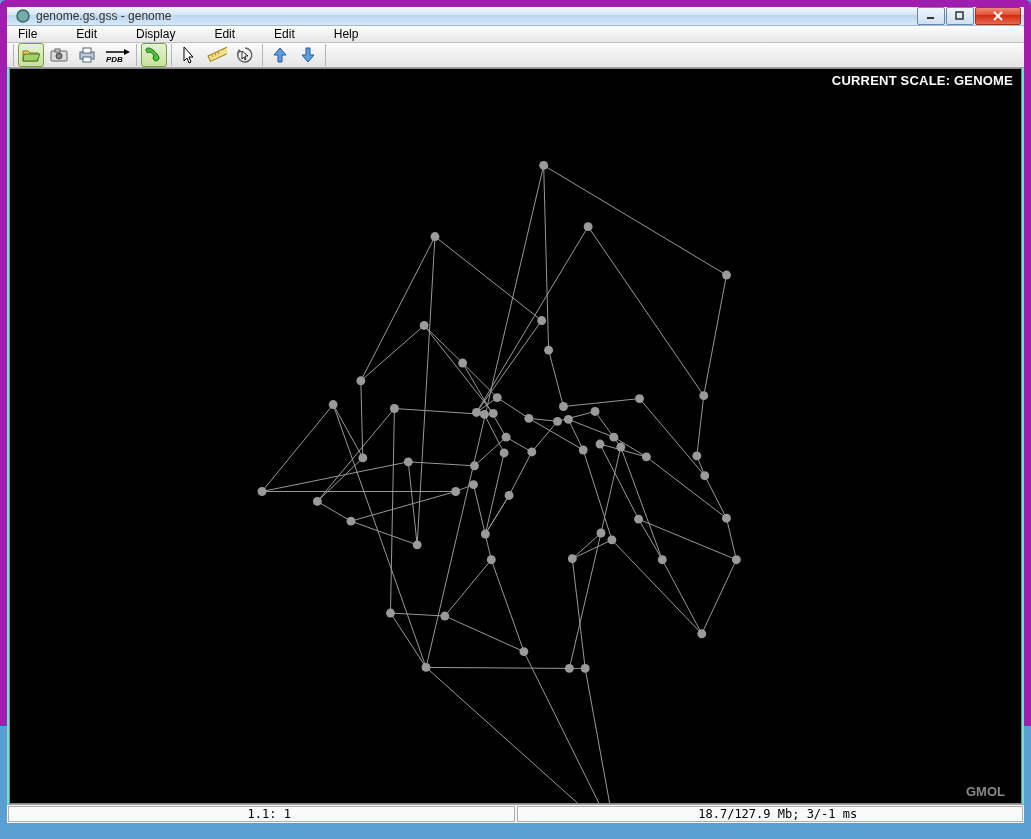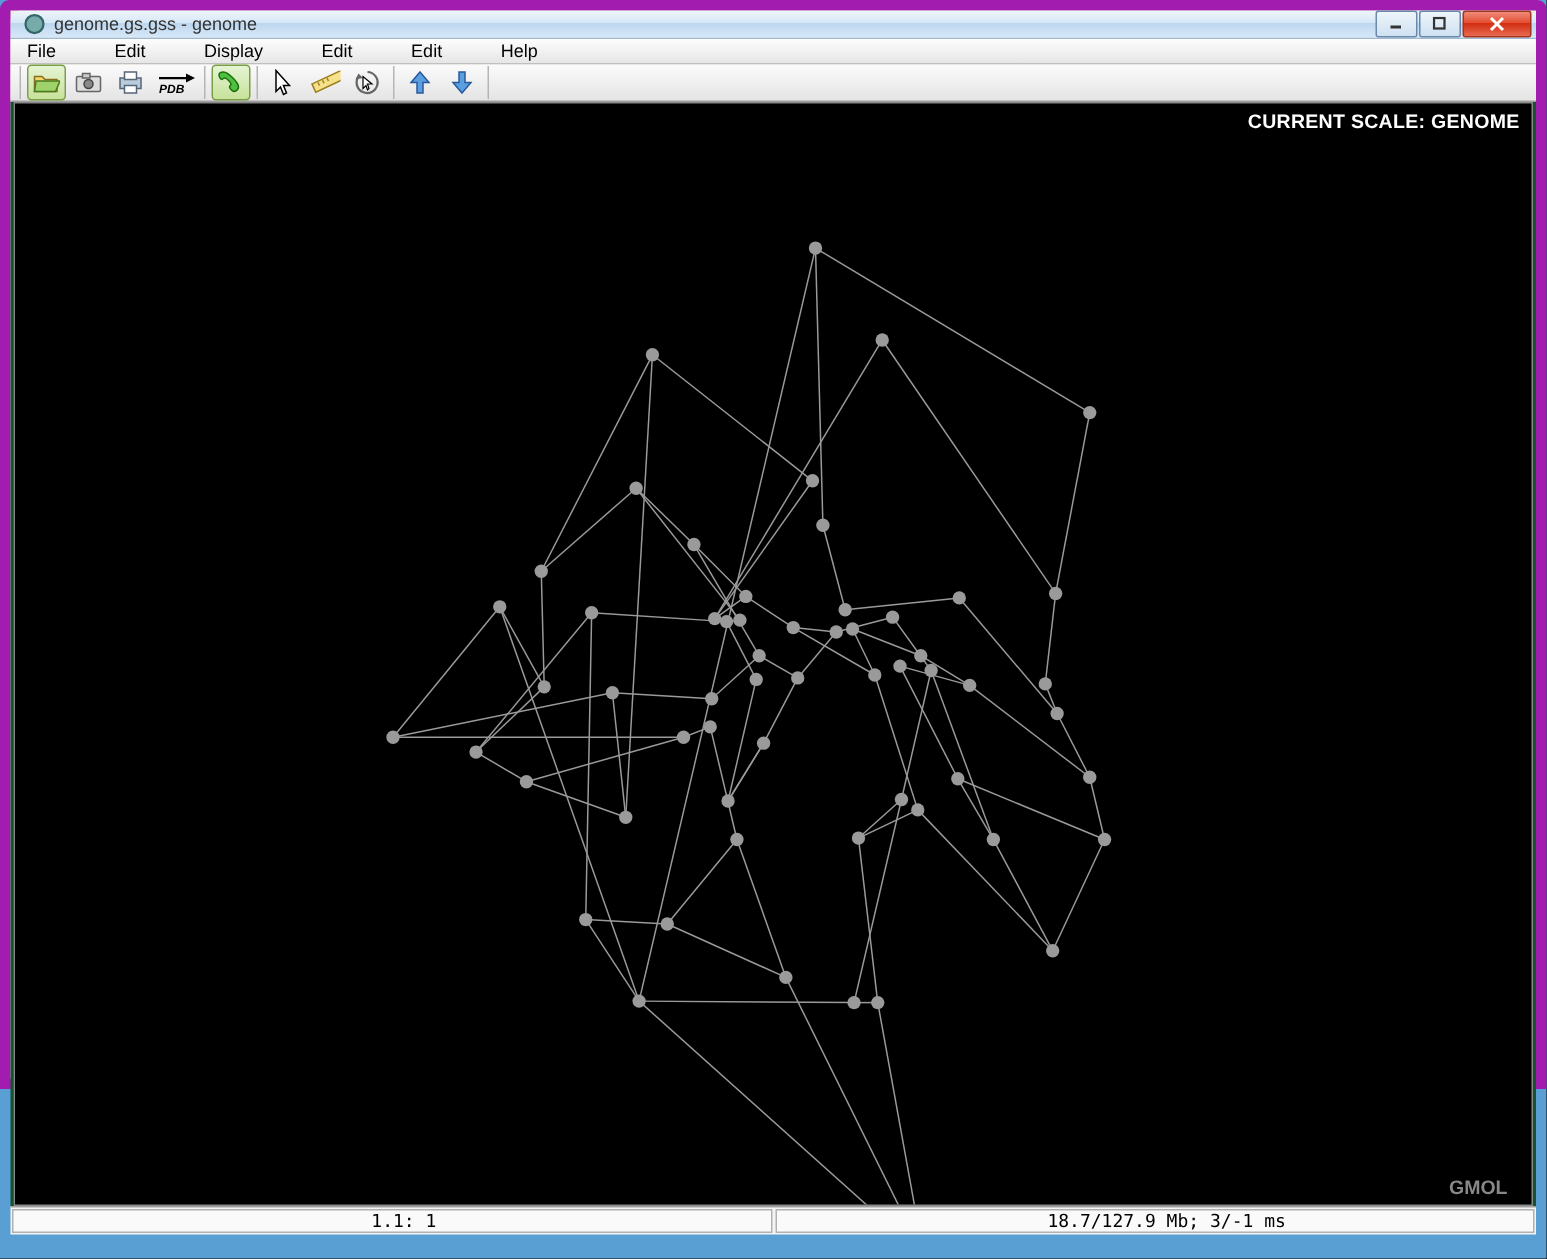--- a/index.html
+++ b/index.html
@@ -84,21 +84,21 @@
 }
 .tool-btn {
   width: 26px; height: 24px;
   border: 1px solid transparent;
   display:flex;align-items:center;justify-content:center;
   border-radius:3px;
 }
 .tool-btn.framed { border:1px solid #7a9e46; background:linear-gradient(to bottom,#e5f4d3,#c7e29a);}
 .canvas-wrap {
   flex:1;
-  background:#14532d;
+  background:#5eead4;
   padding:0 2px;
   display:flex;
 }
 .canvas {
   flex:1;
   background:#000;
   position:relative;
   border:1px solid #888;
 }
 .overlay-tr {

